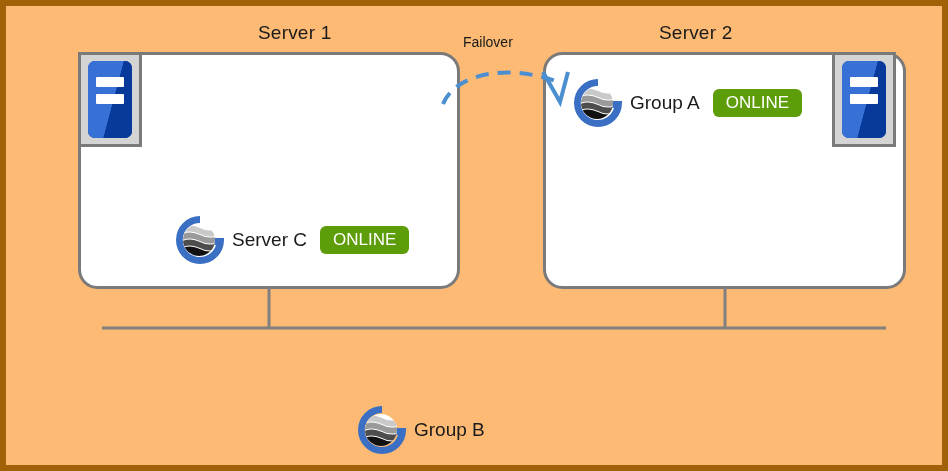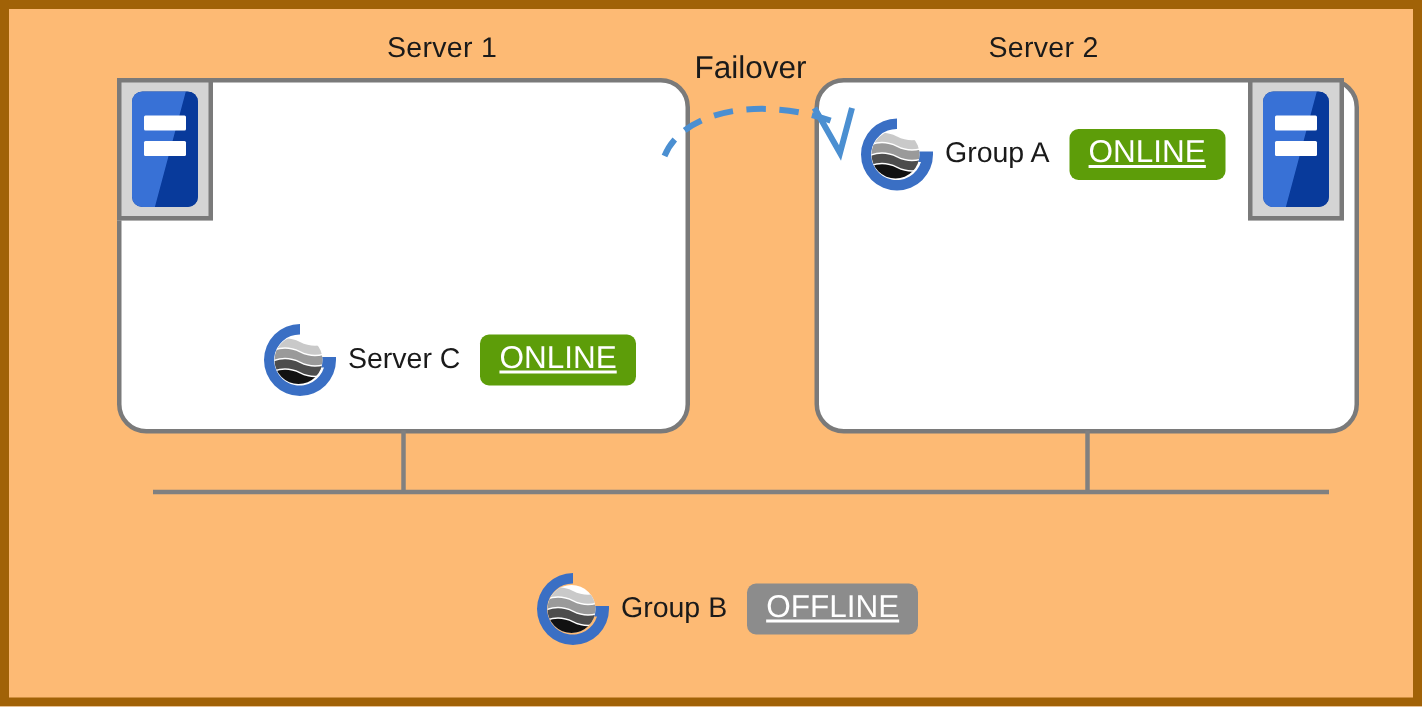--- a/index.html
+++ b/index.html
@@ -36,21 +36,21 @@
     letter-spacing: 0.2px;
   }
   #server1-title { left: 252px; top: 16px; }
   #server2-title { left: 653px; top: 16px; text-align: center; }
 
   
   #failover-label {
     position: absolute;
     left: 457px;
     top: 28px;
-    font-size: 21px;
+    font-size: 14px;
     color: #1a1a1a;
     white-space: nowrap;
   }
 
   
   .server-icon {
     position: absolute;
     width: 64px;
     height: 95px;
     background: #d4d4d4;
@@ -90,40 +90,39 @@
 
   
   .group-row {
     position: absolute;
     display: flex;
     align-items: center;
     white-space: nowrap;
   }
   #group-a-row { left: 566px; top: 71px; }
   #group-c-row { left: 168px; top: 208px; }
-  #group-b-row { left: 350px; top: 374px; }
+  #group-b-row { left: 350px; top: 398px; }
 
   .group-logo {
     width: 52px;
     height: 52px;
     flex: 0 0 auto;
   }
   .group-label {
     font-size: 19px;
     color: #1a1a1a;
     margin-left: 6px;
     margin-right: 13px;
   }
   .status-badge {
-    font-size: 21px;
+    font-size: 17px;
     color: #ffffff;
     padding: 5px 13px 6px 13px;
     border-radius: 6px;
     line-height: 1.05;
-    text-decoration: underline;
   }
   .status-badge.online  { background: #5d9d09; }
   .status-badge.offline { background: #8c8c8c; }
 </style>
 </head>
 <body>
 
 <div id="canvas">
 
   <svg id="diagram-svg" viewBox="0 0 948 471" xmlns="http://www.w3.org/2000/svg">
@@ -209,16 +208,15 @@
         </clipPath>
       <g clip-path="url(#gbClip)">
         <rect x="6" y="10" width="40" height="32" fill="#ffffff"></rect>
         <path d="M6 14 q10 -5 20 0 t20 0 v6 q-10 5 -20 0 t-20 0 Z" fill="#c9c9c9"></path>
         <path d="M6 21 q10 -5 20 0 t20 0 v6 q-10 5 -20 0 t-20 0 Z" fill="#9a9a9a"></path>
         <path d="M6 28 q10 -5 20 0 t20 0 v6 q-10 5 -20 0 t-20 0 Z" fill="#4d4d4d"></path>
         <path d="M6 35 q10 -5 20 0 t20 0 v10 q-10 5 -20 0 t-20 0 Z" fill="#111111"></path>
       </g>
     </svg>
     <span class="group-label">Group  B</span>
-    <span class="status-badge offline">OFFLINE</span>
   </div>
 
 </div>
 
 </body></html>

